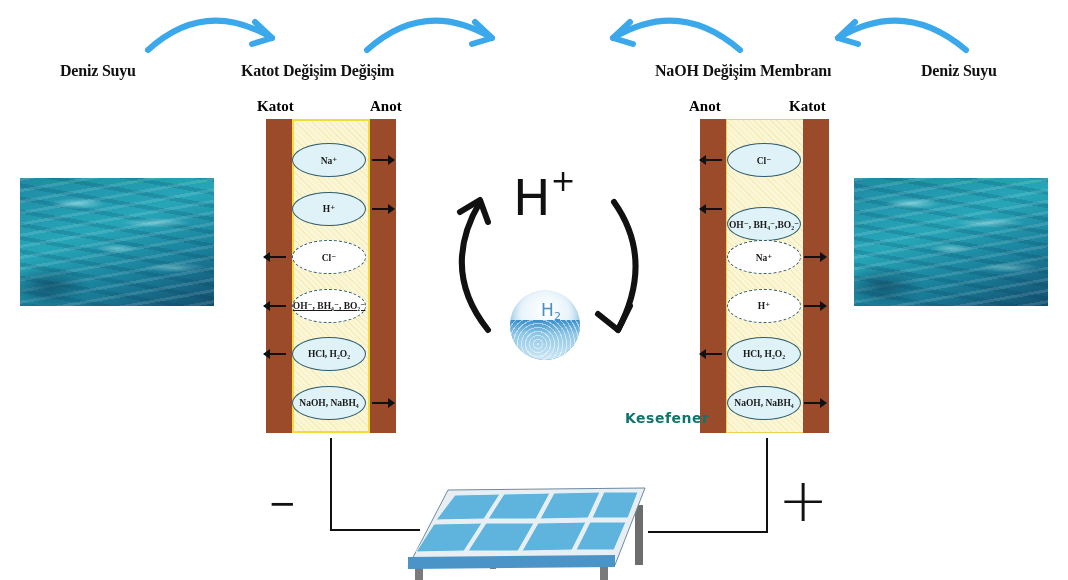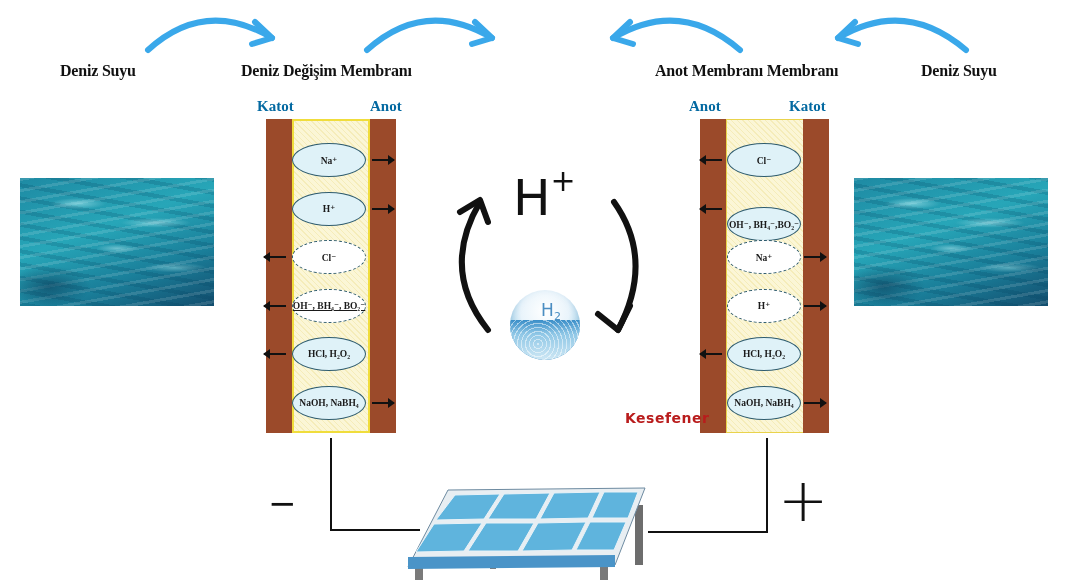--- a/index.html
+++ b/index.html
@@ -1,20 +1,20 @@
 <!DOCTYPE html>
 <html><head>
 <meta charset="utf-8">
 <style>
   html, body { margin: 0; padding: 0; }
   body { width: 1068px; height: 580px; background: #ffffff; position: relative; overflow: hidden;
          font-family: "Liberation Serif", "DejaVu Serif", serif; }
   .abs { position: absolute; }
   .title-lbl { position: absolute; font-weight: 900; font-size: 16px; color: #111; white-space: nowrap; letter-spacing: -0.2px; }
-  .pole-lbl { position: absolute; font-weight: 900; font-size: 15px; color: #0369a1; white-space: nowrap; }
+  .pole-lbl { position: absolute; font-weight: 900; font-size: 15px; color: #000000; white-space: nowrap; }
   .sea { position: absolute; width: 194px; height: 128px;
          background:
            radial-gradient(ellipse 40px 8px at 30% 20%, rgba(180,240,245,0.55), transparent 70%),
            radial-gradient(ellipse 50px 7px at 70% 35%, rgba(190,245,250,0.5), transparent 70%),
            radial-gradient(ellipse 30px 6px at 50% 55%, rgba(200,245,250,0.45), transparent 70%),
            radial-gradient(ellipse 45px 7px at 80% 70%, rgba(170,235,240,0.45), transparent 70%),
            radial-gradient(ellipse 60px 30px at 15% 85%, rgba(10,50,80,0.55), transparent 70%),
            repeating-linear-gradient(170deg, rgba(255,255,255,0.12) 0 3px, transparent 3px 11px),
            repeating-linear-gradient(10deg, rgba(0,60,90,0.18) 0 4px, transparent 4px 13px),
            linear-gradient(160deg, #1e8aa3 0%, #27a6b8 40%, #1a7f9a 70%, #134e6e 100%); }
@@ -38,41 +38,41 @@
   .hplus sup { font-size: 30px; position: relative; top: -6px; }
   .h2-ball { position: absolute; width: 70px; height: 70px; border-radius: 50%;
              background: radial-gradient(circle at 50% 30%, #ffffff 0%, #e9f4fb 40%, #bde0f1 60%, #4c9ed0 75%, #2a78b5 100%);
              box-shadow: inset 0 -6px 10px rgba(30,100,160,0.35); overflow: hidden; }
   .h2-ball .water { position: absolute; left: 0; right: 0; top: 30px; bottom: 0;
                     background: repeating-radial-gradient(circle at 40% 60%, rgba(255,255,255,0.5) 0 1px, transparent 1px 4px),
                                 linear-gradient(180deg, #3a8ec8 0%, #8fc7e6 35%, #cfe8f5 100%); }
   .h2-ball .lbl { position: absolute; left: 12px; right: 0; top: 10px; text-align: center; font-family: "DejaVu Sans", sans-serif;
                   font-size: 17px; color: #4b8ec2; }
   .h2-ball .lbl sub { font-size: 11px; }
-  .watermark { position: absolute; font-family: "DejaVu Sans", sans-serif; font-size: 14px; font-weight: bold; color: #b91c1c; letter-spacing: 0.5px; }
+  .watermark { position: absolute; font-family: "DejaVu Sans", sans-serif; font-size: 14px; font-weight: bold; color: #0f766e; letter-spacing: 0.5px; }
 </style>
 </head>
 <body>
 
 <svg class="abs" style="left:0;top:0" width="1068" height="60">
   <g fill="none" stroke="#3aa8ea" stroke-width="6" stroke-linecap="round" stroke-linejoin="round">
     <path d="M148 50 Q205 -2 272 38"></path>
     <path d="M255 22 L272 38 L252 44"></path>
     <path d="M367 50 Q425 -2 492 38"></path>
     <path d="M475 22 L492 38 L472 44"></path>
     <path d="M740 50 Q680 -2 613 38"></path>
     <path d="M630 22 L613 38 L633 44"></path>
     <path d="M966 50 Q905 -2 838 38"></path>
     <path d="M855 22 L838 38 L858 44"></path>
   </g>
 </svg>
 
 <div class="title-lbl" style="left:60px;top:62px">Deniz Suyu</div>
-<div class="title-lbl" style="left:241px;top:62px">Deniz Değişim Membranı</div>
-<div class="title-lbl" style="left:655px;top:62px">Anot Membranı Membranı</div>
+<div class="title-lbl" style="left:241px;top:62px">Katot Değişim Değişim</div>
+<div class="title-lbl" style="left:655px;top:62px">NaOH Değişim Membranı</div>
 <div class="title-lbl" style="left:921px;top:62px">Deniz Suyu</div>
 
 <div class="pole-lbl" style="left:257px;top:98px">Katot</div>
 <div class="pole-lbl" style="left:370px;top:98px">Anot</div>
 <div class="pole-lbl" style="left:689px;top:98px">Anot</div>
 <div class="pole-lbl" style="left:789px;top:98px">Katot</div>
 
 <div class="sea" style="left:20px;top:178px"></div>
 <div class="sea" style="left:854px;top:178px"></div>
 

